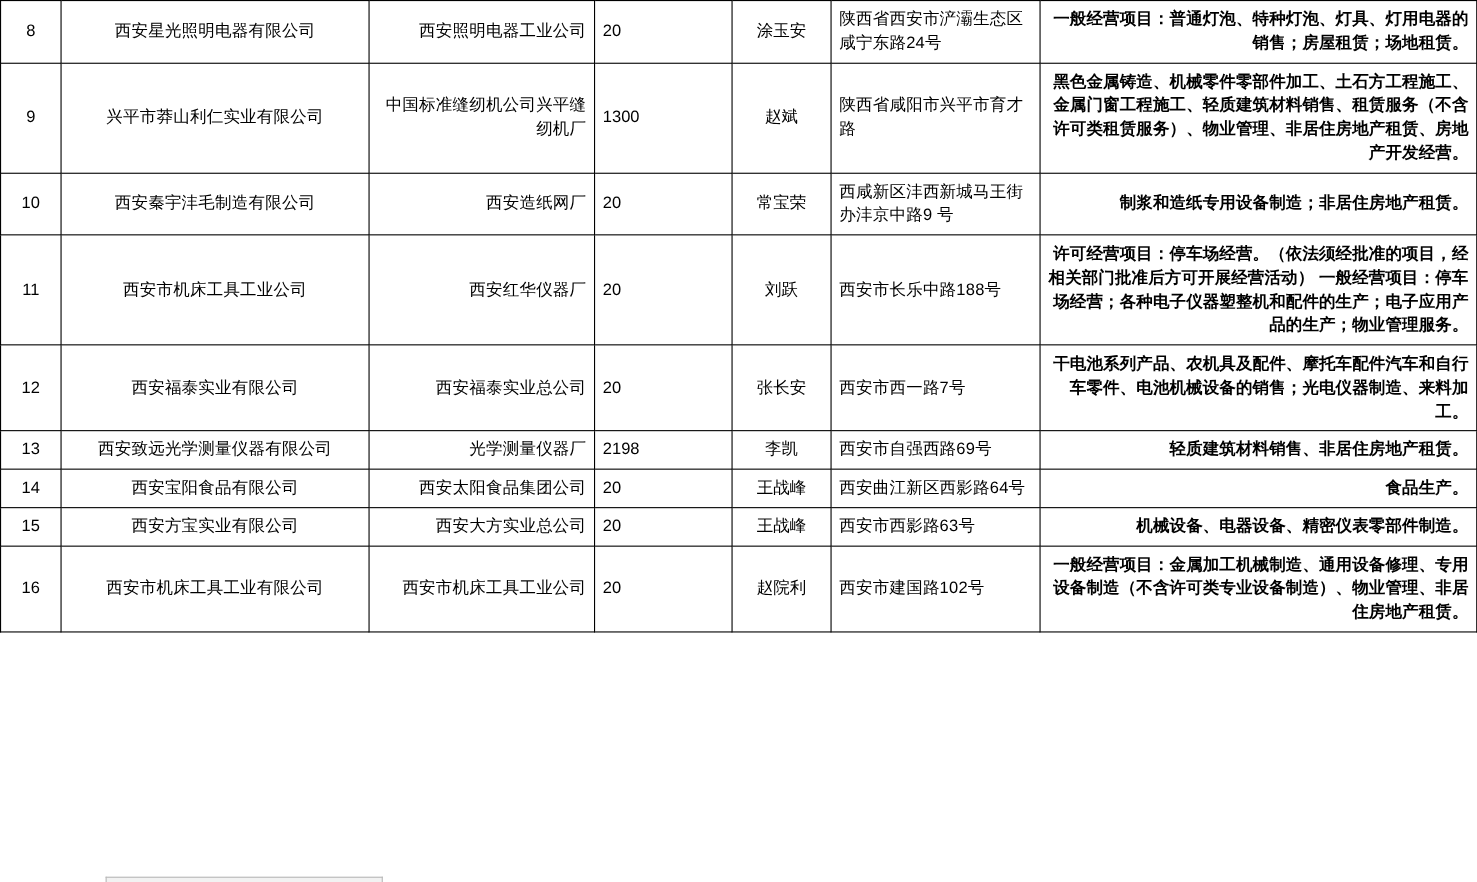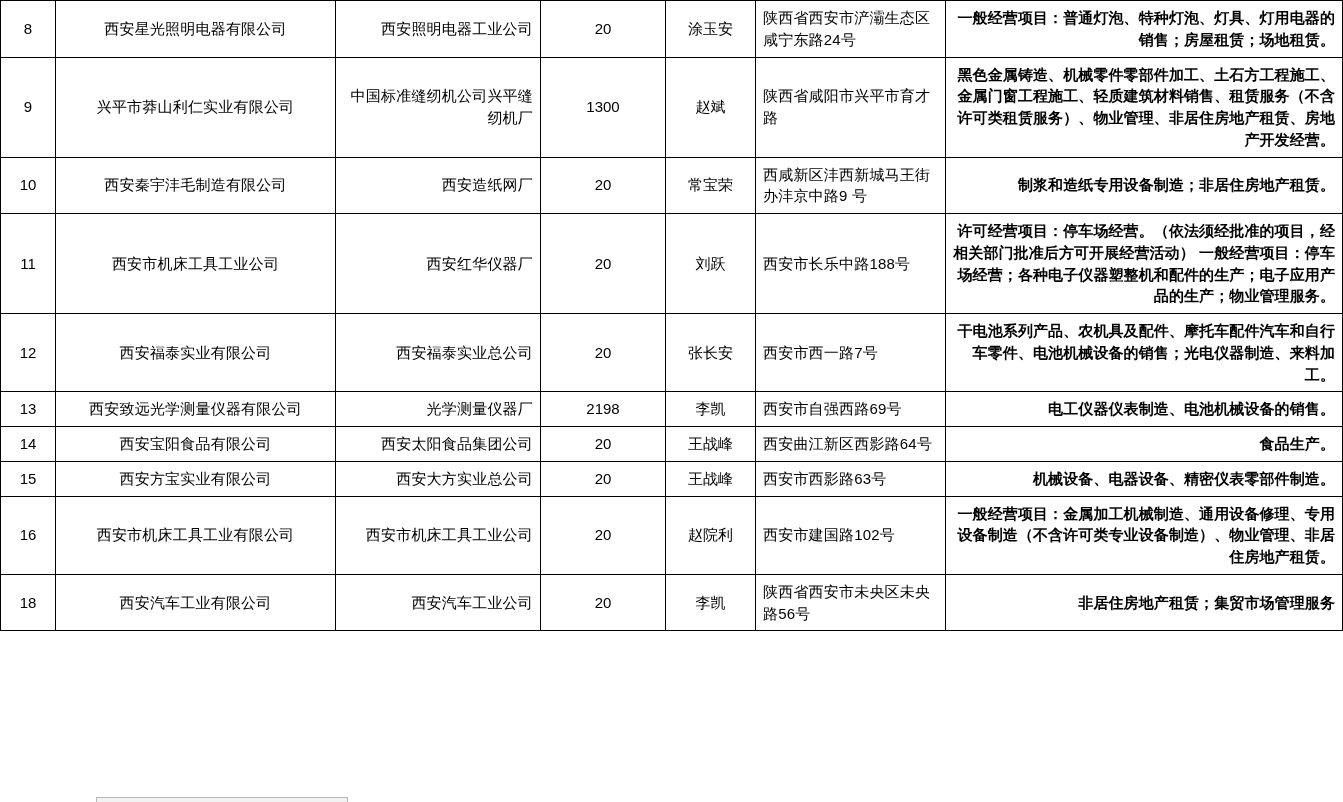--- a/index.html
+++ b/index.html
@@ -24,21 +24,21 @@
     vertical-align: middle;
     padding: 6px 7px;
     font-size: 15px;
     line-height: 1.45;
     word-wrap: break-word;
     overflow-wrap: break-word;
   }
   .col-idx   { width: 40px;  text-align: center; font-size: 15px; }
   .col-name  { width: 265px; text-align: center; }
   .col-orig  { width: 190px; text-align: right; }
-  .col-cap   { width: 110px; text-align: center; }
+  .col-cap   { width: 110px; text-align: left; }
   .col-rep   { width: 75px;  text-align: center; margin-top: 40px; }
   .col-addr  { width: 175px; text-align: left; }
   .col-scope { width: auto;  text-align: right; font-weight: bold; }
   .col-name, .col-orig, .col-addr { letter-spacing: 0.2px; }
   .col-scope { letter-spacing: 0.1px; }
   .strip-box {
     position: absolute;
     left: 96px;
     top: 797px;
     width: 252px;
@@ -105,21 +105,21 @@
       <td class="col-scope">干电池系列产品、农机具及配件、摩托车配件汽车和自行车零件、电池机械设备的销售；光电仪器制造、来料加工。</td>
     </tr>
 
     <tr>
       <td class="col-idx">13</td>
       <td class="col-name">西安致远光学测量仪器有限公司</td>
       <td class="col-orig">光学测量仪器厂</td>
       <td class="col-cap">2198</td>
       <td class="col-rep">李凯</td>
       <td class="col-addr">西安市自强西路69号</td>
-      <td class="col-scope">电工仪器仪表制造、电池机械设备的销售。</td>
+      <td class="col-scope">轻质建筑材料销售、非居住房地产租赁。</td>
     </tr>
 
     <tr>
       <td class="col-idx">14</td>
       <td class="col-name">西安宝阳食品有限公司</td>
       <td class="col-orig">西安太阳食品集团公司</td>
       <td class="col-cap">20</td>
       <td class="col-rep">王战峰</td>
       <td class="col-addr">西安曲江新区西影路64号</td>
       <td class="col-scope">食品生产。</td>
@@ -139,26 +139,17 @@
       <td class="col-idx">16</td>
       <td class="col-name">西安市机床工具工业有限公司</td>
       <td class="col-orig">西安市机床工具工业公司</td>
       <td class="col-cap">20</td>
       <td class="col-rep">赵院利</td>
       <td class="col-addr">西安市建国路102号</td>
       <td class="col-scope">一般经营项目：金属加工机械制造、通用设备修理、专用设备制造（不含许可类专业设备制造）、物业管理、非居住房地产租赁。</td>
     </tr>
 
 
-    <tr>
-      <td class="col-idx">18</td>
-      <td class="col-name">西安汽车工业有限公司</td>
-      <td class="col-orig">西安汽车工业公司</td>
-      <td class="col-cap">20</td>
-      <td class="col-rep">李凯</td>
-      <td class="col-addr">陕西省西安市未央区未央路56号</td>
-      <td class="col-scope">非居住房地产租赁；集贸市场管理服务</td>
-    </tr>
 
   </tbody>
 </table>
 
 <div class="strip-box"></div>
 
 </body></html>

